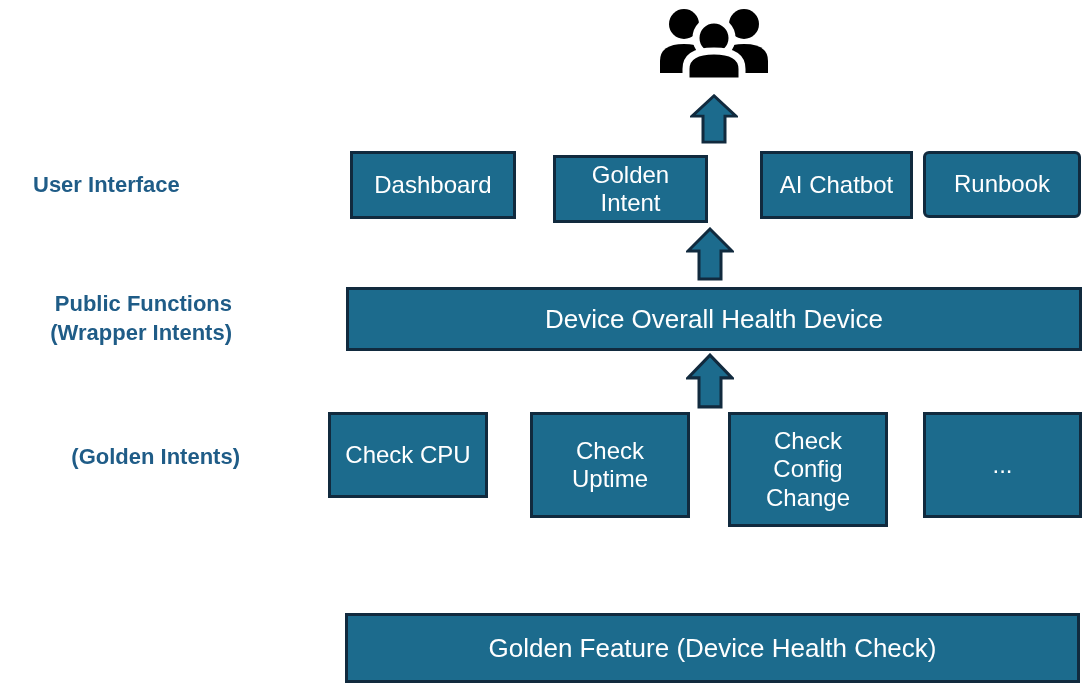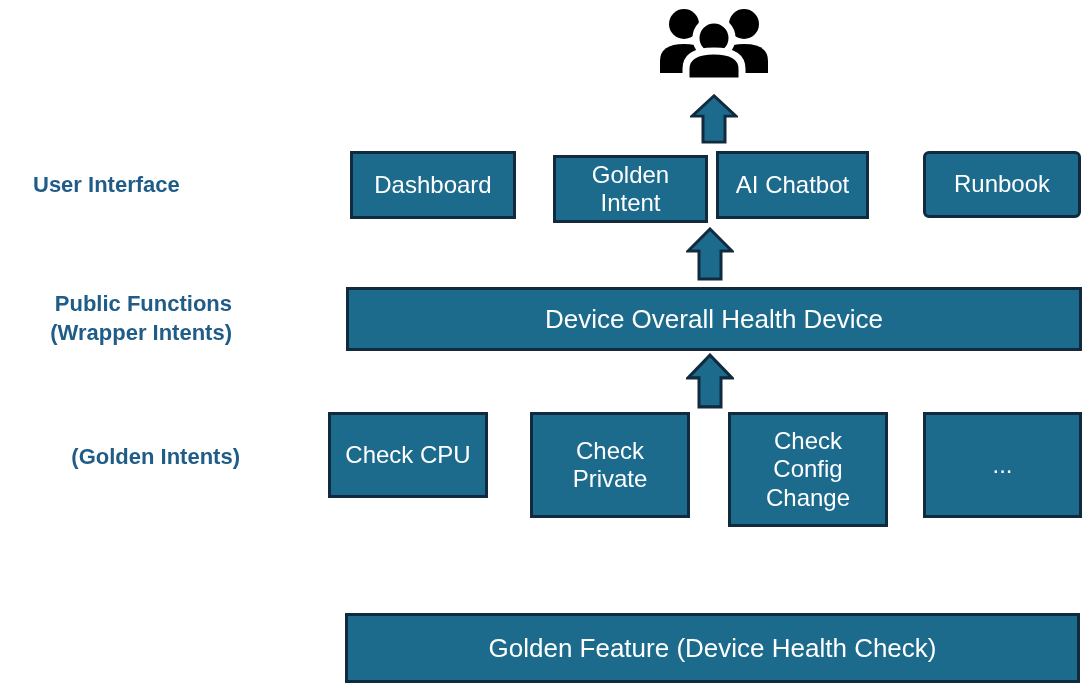--- a/index.html
+++ b/index.html
@@ -48,21 +48,21 @@
   </svg>
 
   <svg class="arrow" style="left:690px; top:94px;" width="48" height="50" viewBox="0 0 48 54" preserveAspectRatio="none">
     <polygon points="24,2 46,24 35,24 35,52 13,52 13,24 2,24" style="fill:var(--box-fill); stroke:var(--box-border);" stroke-width="3"></polygon>
   </svg>
 
   <div class="side-label single" style="left:33px; top:170px; width:280px;">User Interface</div>
 
   <div class="dbox" style="left:350px; top:151px; width:166px; height:68px;">Dashboard</div>
   <div class="dbox" style="left:553px; top:145px; width:155px; height:68px;margin-top:10px;">Golden Intent</div>
-  <div class="dbox" style="left:716px; top:151px; width:153px; height:68px;">AI Chatbot</div>
+  <div class="dbox" style="left:760px; top:151px; width:153px; height:68px;">AI Chatbot</div>
   <div class="dbox" style="left:923px; top:151px; width:158px; height:67px;border-radius:6px;">Runbook</div>
 
   <svg class="arrow" style="left:686px; top:227px;" width="48" height="54" viewBox="0 0 48 54" preserveAspectRatio="none">
     <polygon points="24,2 46,24 35,24 35,52 13,52 13,24 2,24" style="fill:var(--box-fill); stroke:var(--box-border);" stroke-width="3"></polygon>
   </svg>
 
   <div class="side-label" style="left:0px; top:289px; width:232px;">
     <div>Public Functions</div>
     <div>(Wrapper Intents)</div>
   </div>
@@ -71,19 +71,19 @@
 
   <svg class="arrow" style="left:686px; top:353px;" width="48" height="56" viewBox="0 0 48 54" preserveAspectRatio="none">
     <polygon points="24,2 46,24 35,24 35,52 13,52 13,24 2,24" style="fill:var(--box-fill); stroke:var(--box-border);" stroke-width="3"></polygon>
   </svg>
 
   <div class="side-label" style="left:0px; top:442px; width:240px;">
     <div>(Golden Intents)</div>
   </div>
 
   <div class="dbox" style="left:328px; top:412px; width:160px; height:86px;">Check CPU</div>
-  <div class="dbox" style="left:530px; top:412px; width:160px; height:106px;">Check Private</div>
+  <div class="dbox" style="left:530px; top:412px; width:160px; height:106px;">Check Uptime</div>
   <div class="dbox" style="left:728px; top:412px; width:160px; height:115px;">Check Config Change</div>
   <div class="dbox" style="left:923px; top:412px; width:159px; height:106px;">...</div>
 
   <div class="dbox wide" style="left:345px; top:585px; width:735px; height:70px;margin-top:28px;">Golden Feature (Device Health Check)</div>
 
 </div>
 
 </body></html>

